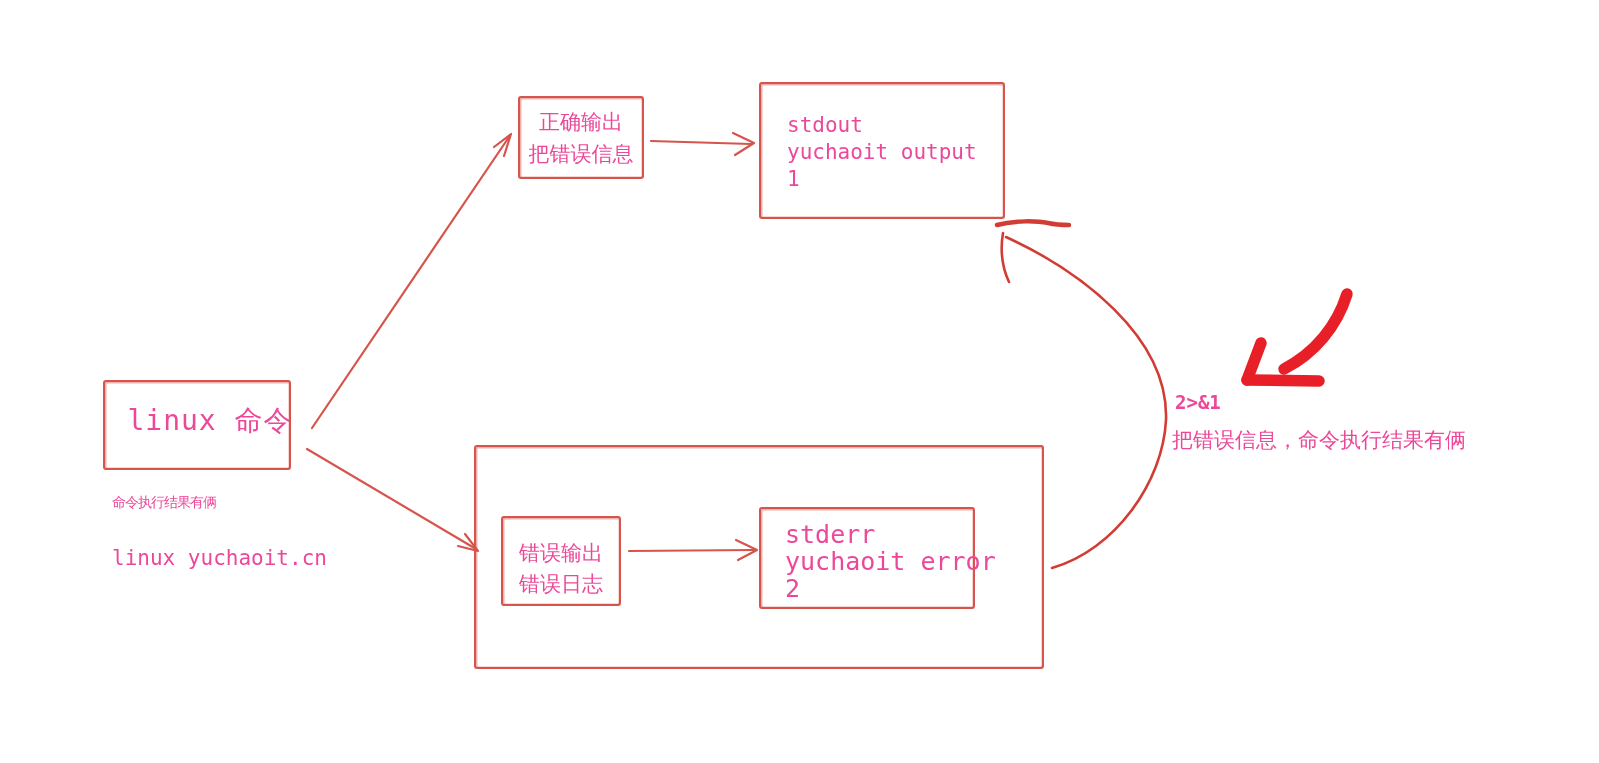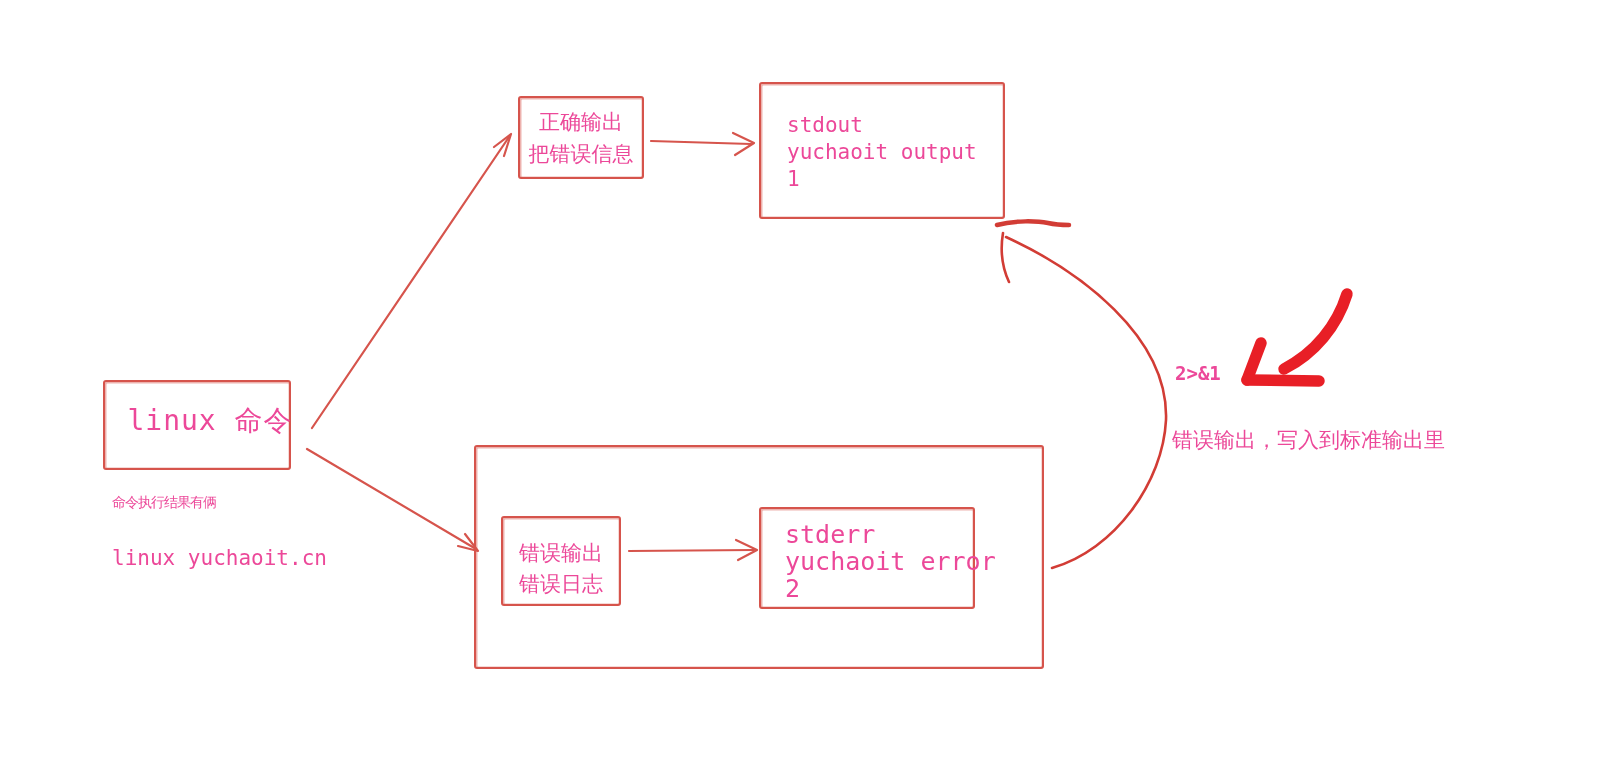--- a/index.html
+++ b/index.html
@@ -53,21 +53,21 @@
   }
   .lbl-result-note {
     left: 112px; top: 494px;
     font-size: 14px; letter-spacing: -1px;
   }
   .lbl-ping {
     left: 112px; top: 546px;
     font-size: 21px;
   }
   .lbl-redirect-syntax {
-    left: 1175px; top: 362px;
+    left: 1175px; top: 391px;
     font-size: 19px; font-weight: bold;
   }
   .lbl-redirect-note {
     left: 1172px; top: 426px;
     font-size: 21px;
   }
 </style>
 </head>
 <body>
 
@@ -146,15 +146,15 @@
     <div>yuchaoit error</div>
     <div>2</div>
   </div>
 
   <div class="label lbl-result-note">命令执行结果有俩</div>
 
   <div class="label lbl-ping mono">linux yuchaoit.cn</div>
 
   <div class="label lbl-redirect-syntax mono">2&gt;&amp;1</div>
 
-  <div class="label lbl-redirect-note">错误输出，写入到标准输出里</div>
+  <div class="label lbl-redirect-note">把错误信息，命令执行结果有俩</div>
 
 </div>
 
 </body></html>

